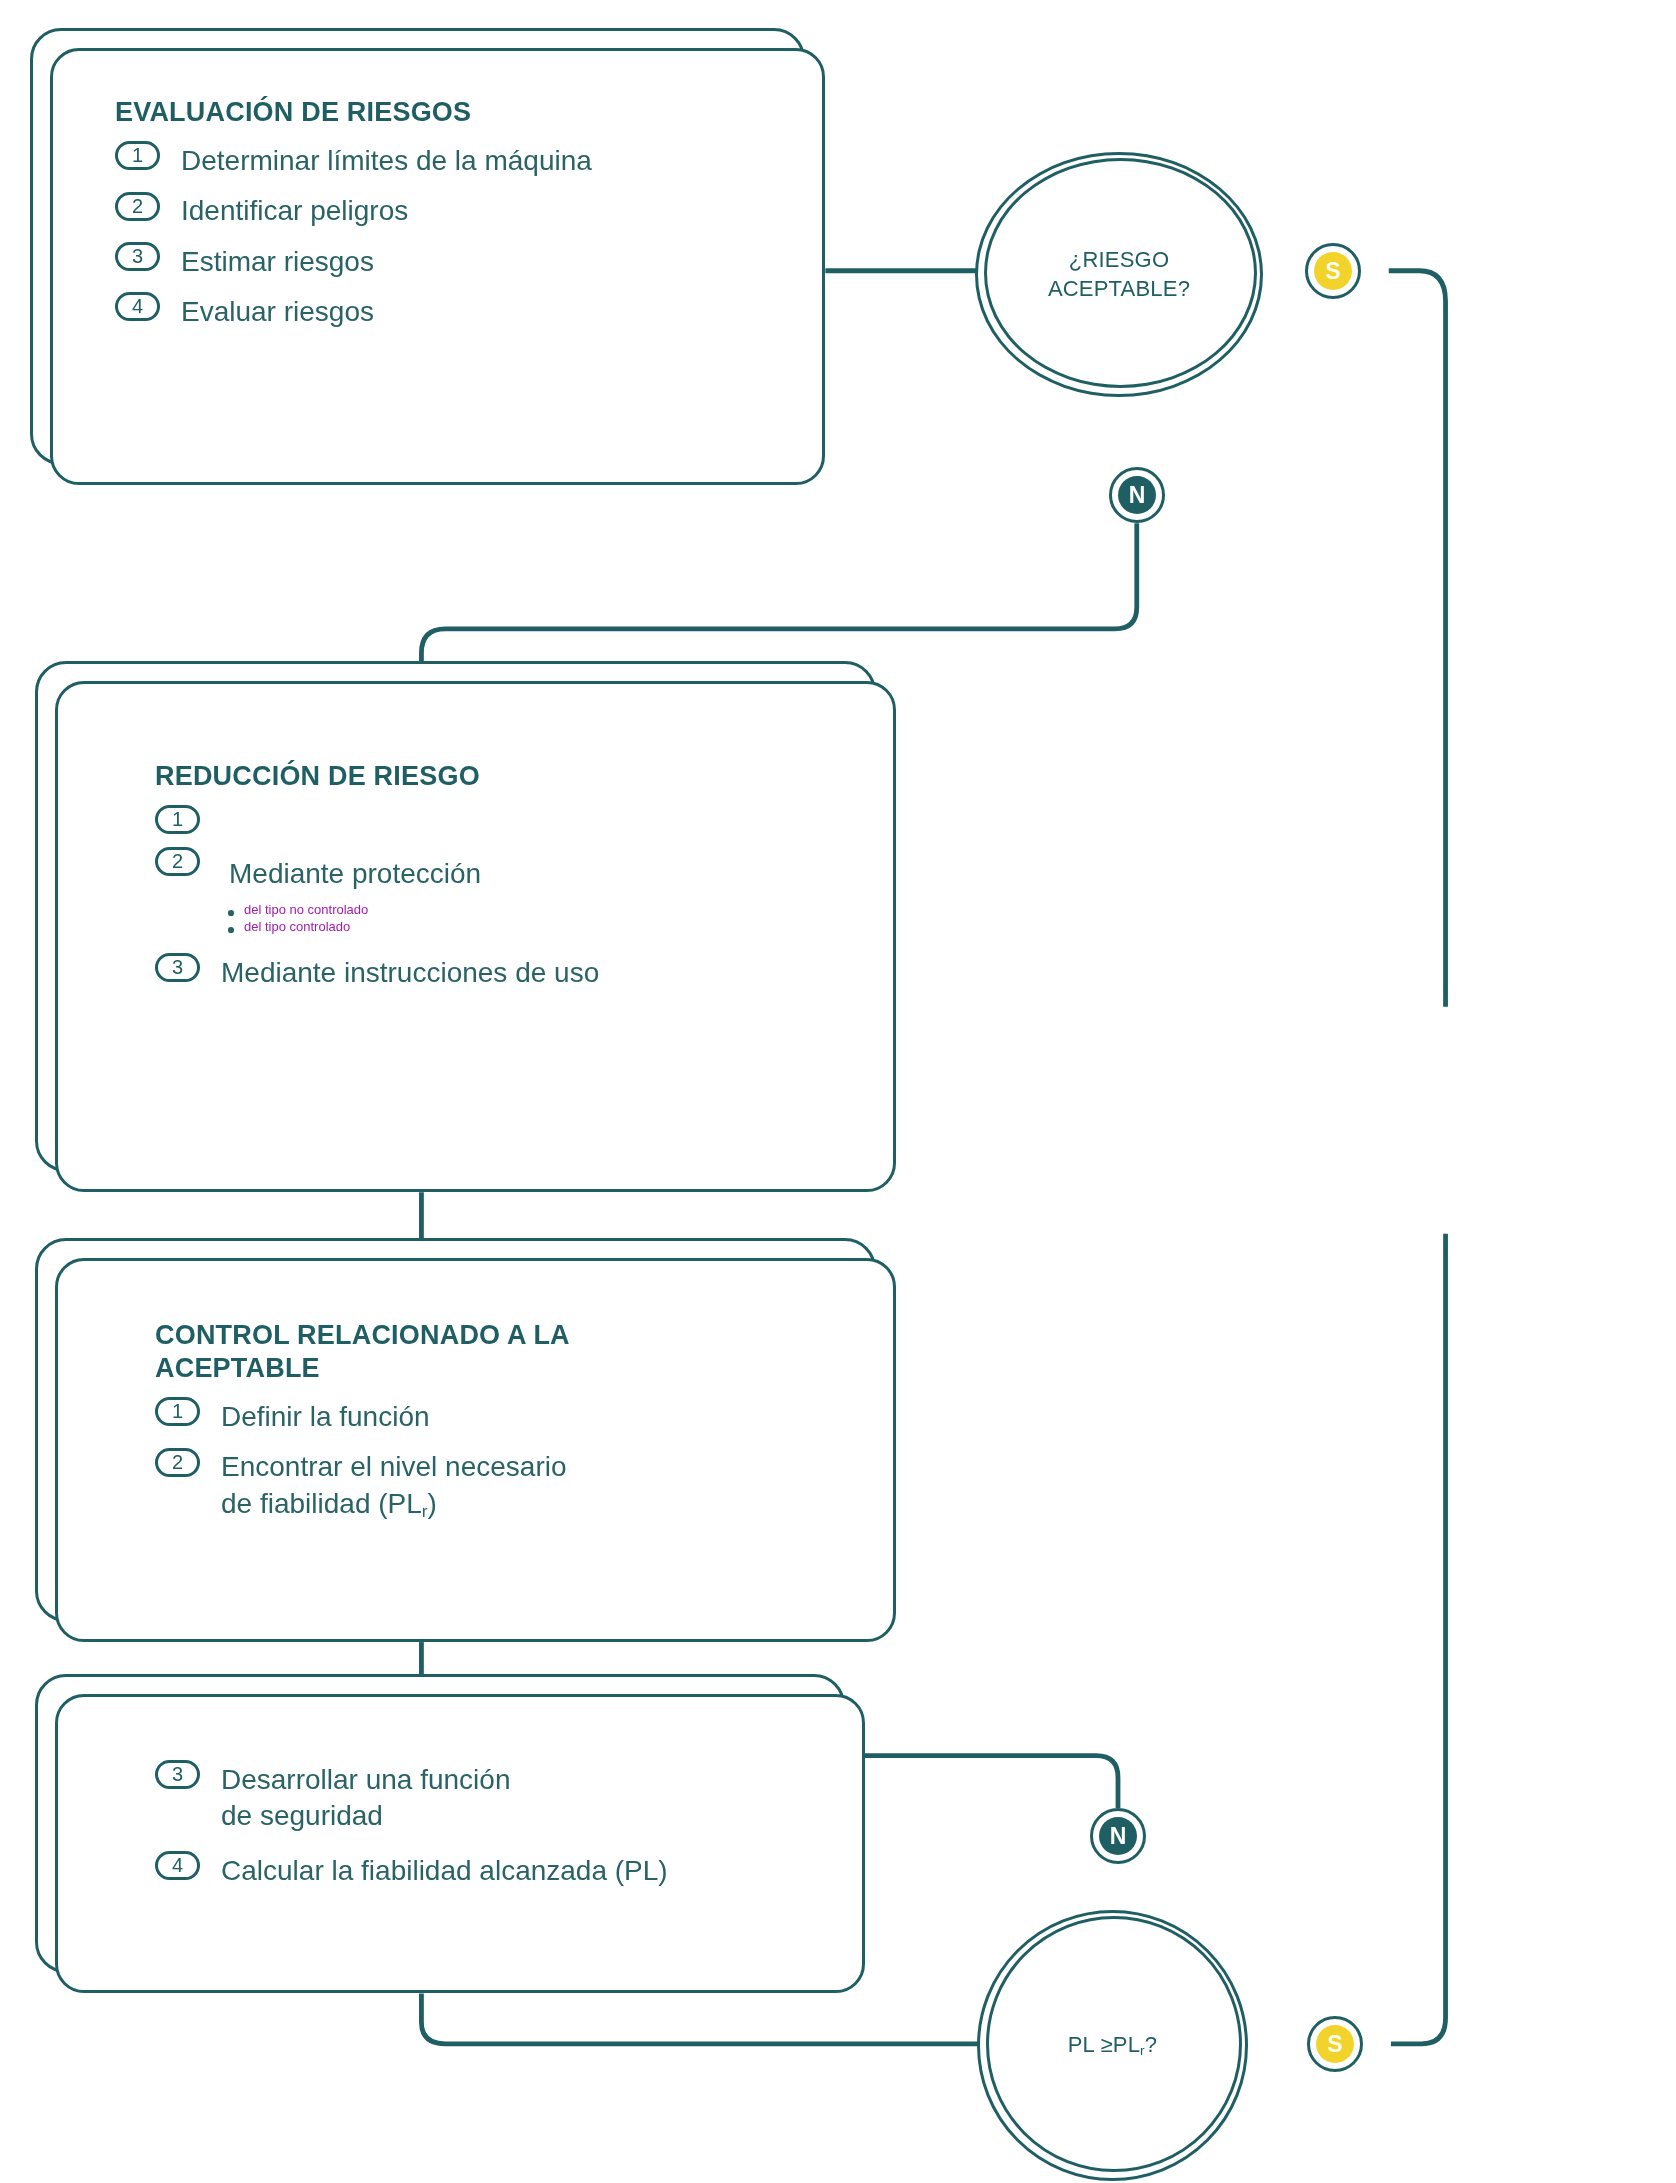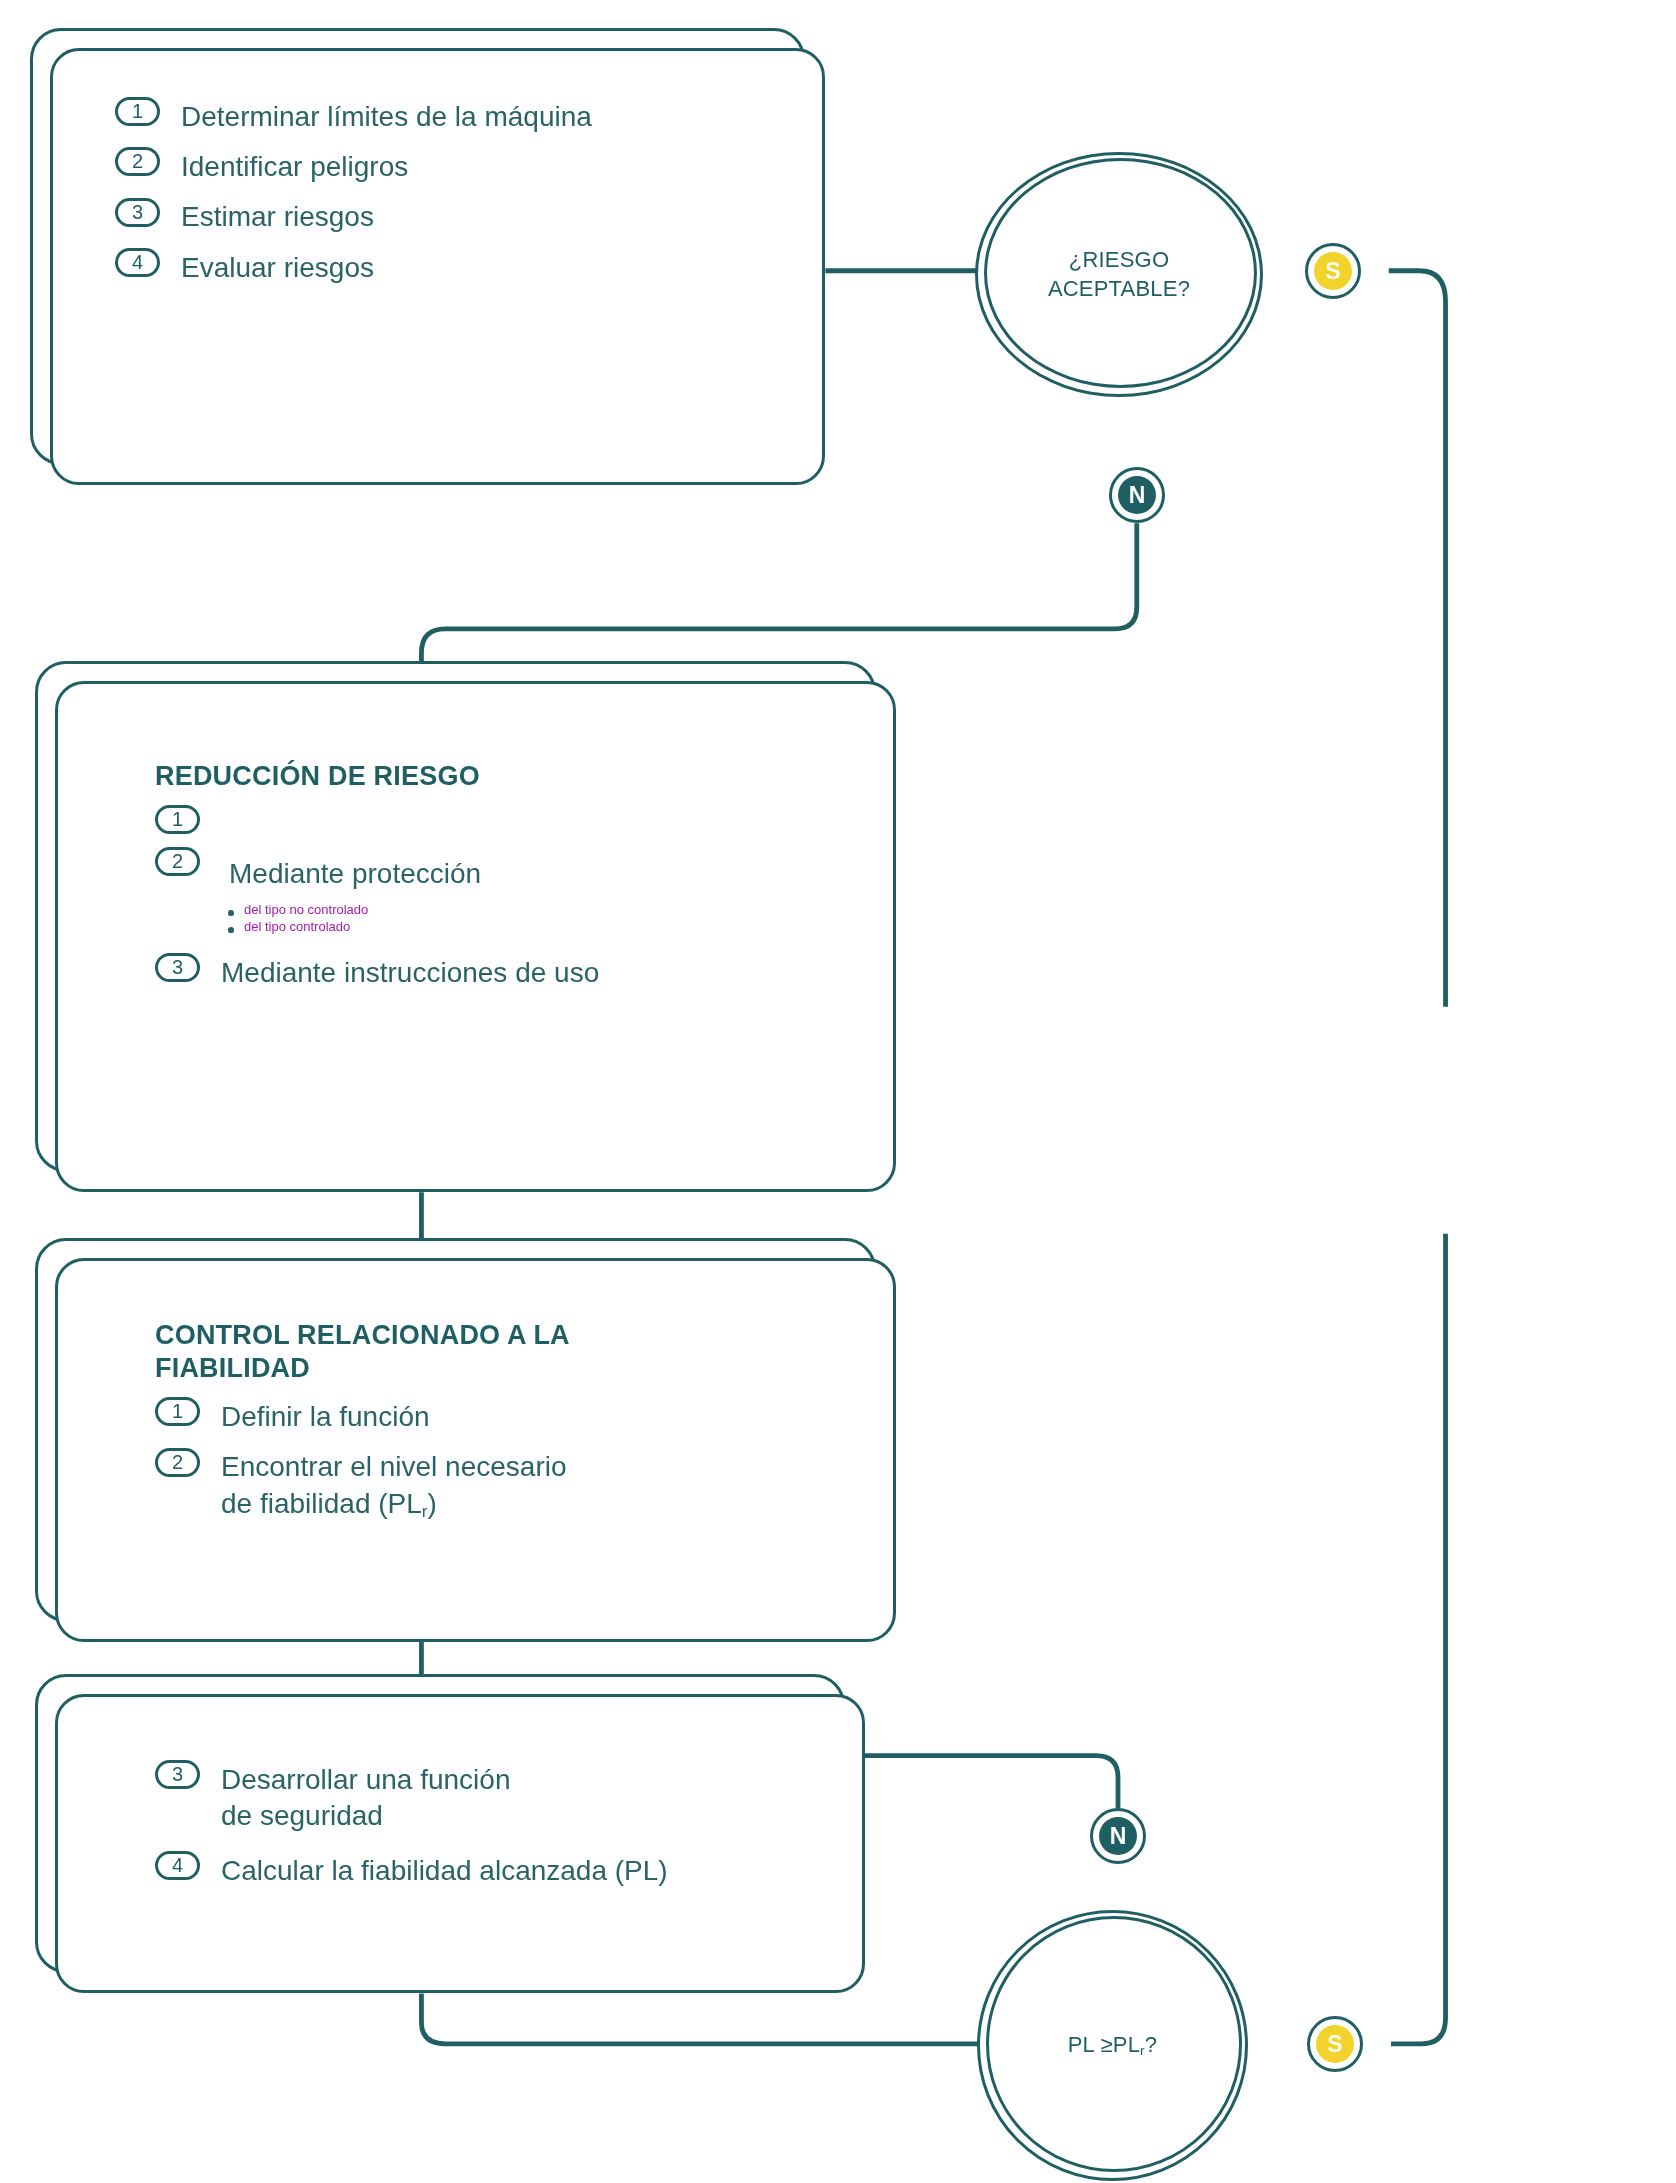--- a/index.html
+++ b/index.html
@@ -118,20 +118,21 @@
 
       <path d="M3310 2825 V4620 Q3310 4680 3255 4680 H3185"></path>
     </g>
   </svg>
 
   <div class="card back" style="left:50px;top:48px;width:775px;height:437px;">
     <div class="outer"></div>
     <div class="inner"></div>
     <div class="content">
       <div class="pad" style="padding:48px 35px 0 65px;">
+        <div class="card-title">EVALUACIÓN DE RIESGOS</div>
         <ul class="steps">
           <li class="step">
             <span class="badge">1</span>
             <span class="step-text">Determinar límites de la máquina</span>
           </li>
           <li class="step">
             <span class="badge">2</span>
             <span class="step-text">Identificar peligros</span>
           </li>
           <li class="step">
@@ -190,21 +191,21 @@
       </div>
     </div>
   </div>
 
   <div class="card back" style="left:55px;top:1258px;width:841px;height:384px;">
     <div class="outer"></div>
     <div class="inner"></div>
     <div class="content">
       <div class="pad" style="padding:61px 35px 0 100px;">
         <div class="card-title">CONTROL RELACIONADO A LA
-FIABILIDAD</div>
+ACEPTABLE</div>
         <ul class="steps">
           <li class="step">
             <span class="badge">1</span>
             <span class="step-text">Definir la función</span>
           </li>
           <li class="step">
             <span class="badge">2</span>
             <span class="step-text"><span>Encontrar el nivel necesario
 de fiabilidad (PL</span><sub>r</sub><span>)</span></span>
           </li>

